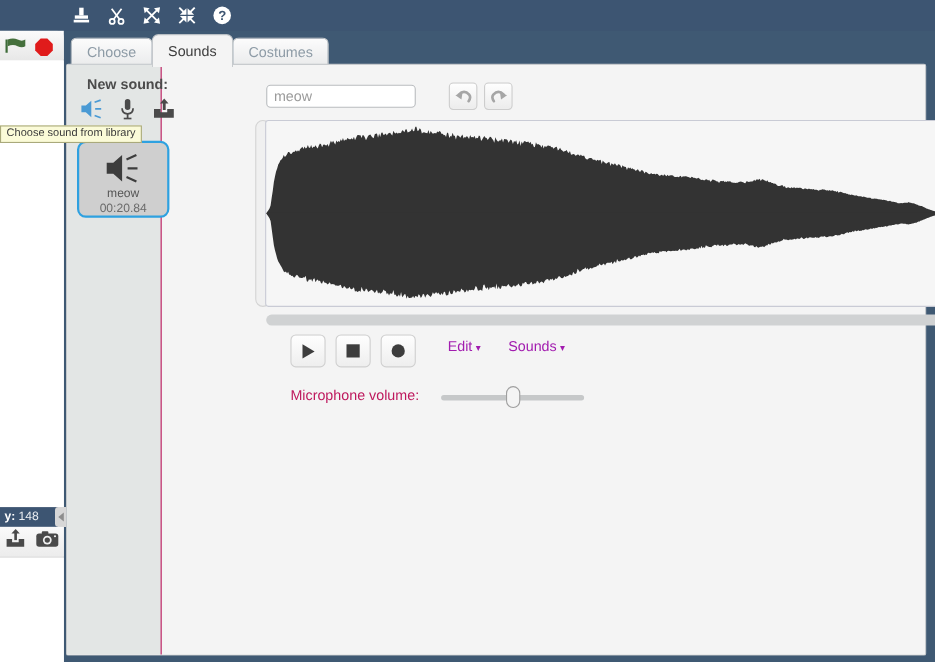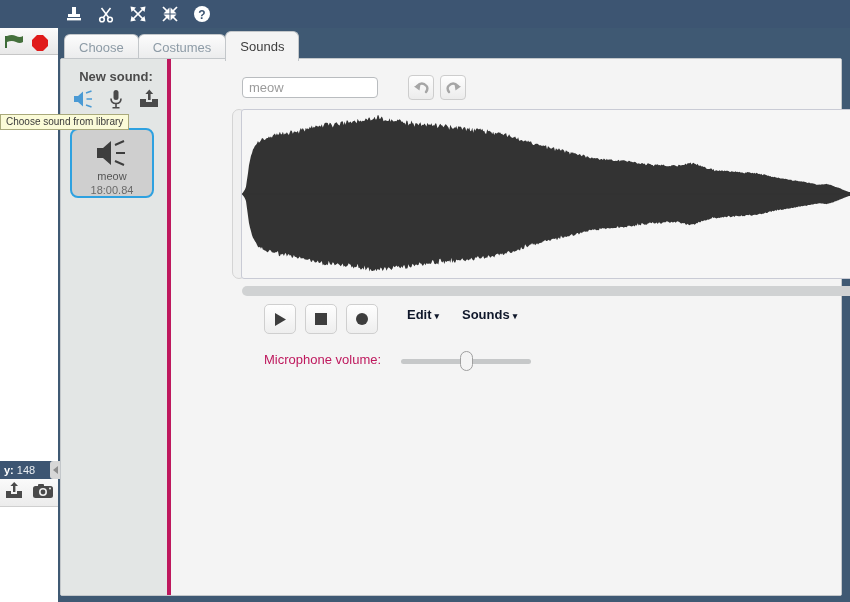--- a/index.html
+++ b/index.html
@@ -91,23 +91,23 @@
     border: 1px solid #c3c7ca;
     border-radius: 2px;
   }
   .panel-inner {
     position: absolute; left: 0; top: 0; right: 0; bottom: 0;
     background: #f4f4f4;
   }
 
   
   .sounds-side {
-    position: absolute; left: 0; top: 0; width: 110px; height: 100%;
+    position: absolute; left: 0; top: 0; width: 86px; height: 100%;
     background: #e3e6e5;
-    border-right: 4px solid #be185d;
+    border-right: 1px solid #be185d;
   }
   .new-sound-title {
     position: absolute; left: 0; top: 10px; width: 110px;
     text-align: center; font-size: 13px; font-weight: bold; color: #4b4b4b;
   }
   .new-sound-icons {
     position: absolute; left: 0; top: 30px; width: 110px; height: 24px;
     display: flex; align-items: center; justify-content: center; gap: 14px;
   }
   .ns-ic { cursor: pointer; display: block; }
@@ -200,21 +200,21 @@
     border: 1px solid #cfcfcf; border-radius: 5px;
     display: flex; align-items: center; justify-content: center;
     cursor: pointer;
   }
   .play-btn.b1 { left: 93px; }
   .play-btn.b2 { left: 134px; }
   .play-btn.b3 { left: 175px; }
 
   .menu-label {
     position: absolute; top: 248px;
-    font-size: 13px; font-weight: bold; color: #0f172a;
+    font-size: 13px; font-weight: normal; color: #a21caf;
     cursor: pointer; user-select: none;
   }
   .menu-label.edit { left: 236px; }
   .menu-label.effects { left: 291px; }
   .menu-label .caret { font-size: 9px; margin-left: 3px; }
 
   .mic-label {
     position: absolute; left: 93px; top: 293px;
     font-size: 13px; color: #be185d;
   }
@@ -326,22 +326,22 @@
           <circle cx="11" cy="10" r="2.4" fill="#4a4a4a"></circle>
           <circle cx="18" cy="6.5" r="1" fill="#f0f0f0"></circle>
         </svg>
       </span>
     </div>
     <div class="stage-bottom-white"></div>
   </div>
 
   <div class="tabs">
     <div class="tab">Choose</div>
+    <div class="tab active">Sounds</div>
     <div class="tab">Costumes</div>
-    <div class="tab active">Sounds</div>
   </div>
 
   <div class="panel">
     <div class="panel-inner">
 
       <div class="sounds-side">
         <div class="new-sound-title">New sound:</div>
         <div class="new-sound-icons">
           <span class="ns-ic">
             <svg width="22" height="20" viewBox="0 0 22 20">
@@ -371,21 +371,21 @@
         <div class="sound-item">
           <span class="sp">
             <svg width="36" height="30" viewBox="0 0 36 30">
               <polygon points="3,10 9,10 17,3 17,27 9,20 3,20" fill="#3d3d3d"></polygon>
               <line x1="21" y1="7" x2="30" y2="3" stroke="#3d3d3d" stroke-width="2"></line>
               <line x1="22" y1="15" x2="31" y2="15" stroke="#3d3d3d" stroke-width="2"></line>
               <line x1="21" y1="23" x2="30" y2="27" stroke="#3d3d3d" stroke-width="2"></line>
             </svg>
           </span>
           <div class="nm">meow</div>
-          <div class="dur">18:00.84</div>
+          <div class="dur">00:20.84</div>
         </div>
       </div>
 
       <div class="editor">
 
         <input class="name-input" type="text" value="meow" style="">
 
         <div class="hist-btn undo">
           <svg width="17" height="15" viewBox="0 0 17 15">
             <path d="M4 6 Q9 1 13.5 6 Q15.5 8.5 13 12" fill="none" stroke="#a6a6a6" stroke-width="2.4" stroke-linecap="round"></path>

